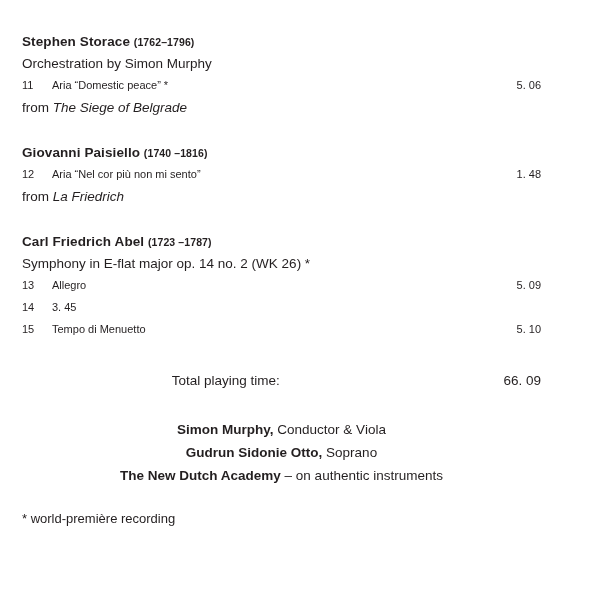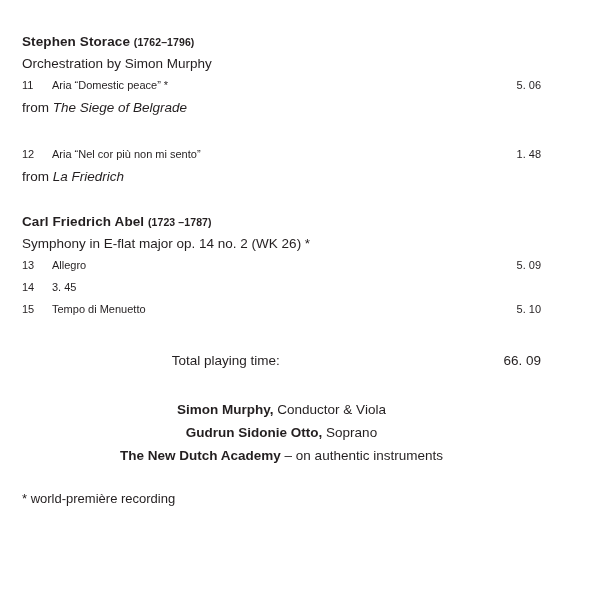--- a/index.html
+++ b/index.html
@@ -135,20 +135,23 @@
       <span class="track-time">5. 06</span>
     </div>
     <div class="from-line">
       <span>from </span><span class="italic">The Siege of Belgrade</span>
     </div>
   </div>
 
   <div class="spacer-md"></div>
 
   <div class="composer-block">
+    <div class="composer-line">
+      <span class="composer-name">Giovanni Paisiello</span><span>&nbsp;</span><span class="composer-dates">(1740 –1816)</span>
+    </div>
     <div class="track-row">
       <span class="track-num">12</span>
       <span class="track-title">Aria “Nel cor più non mi sento”</span>
       <span class="track-time">1. 48</span>
     </div>
     <div class="from-line">
       <span>from </span><span class="italic">La Friedrich</span>
     </div>
   </div>
 

